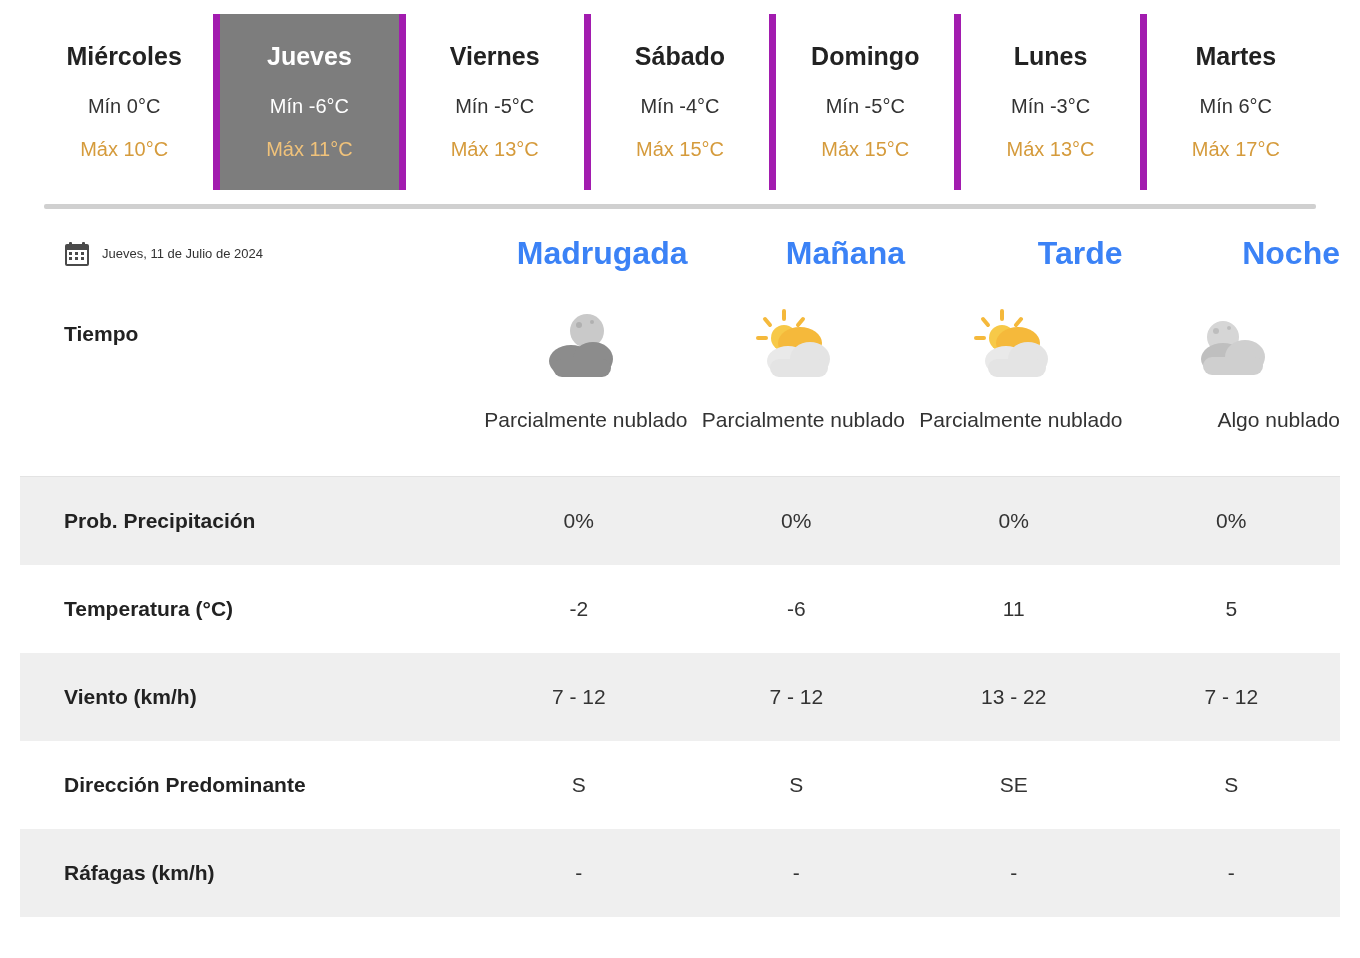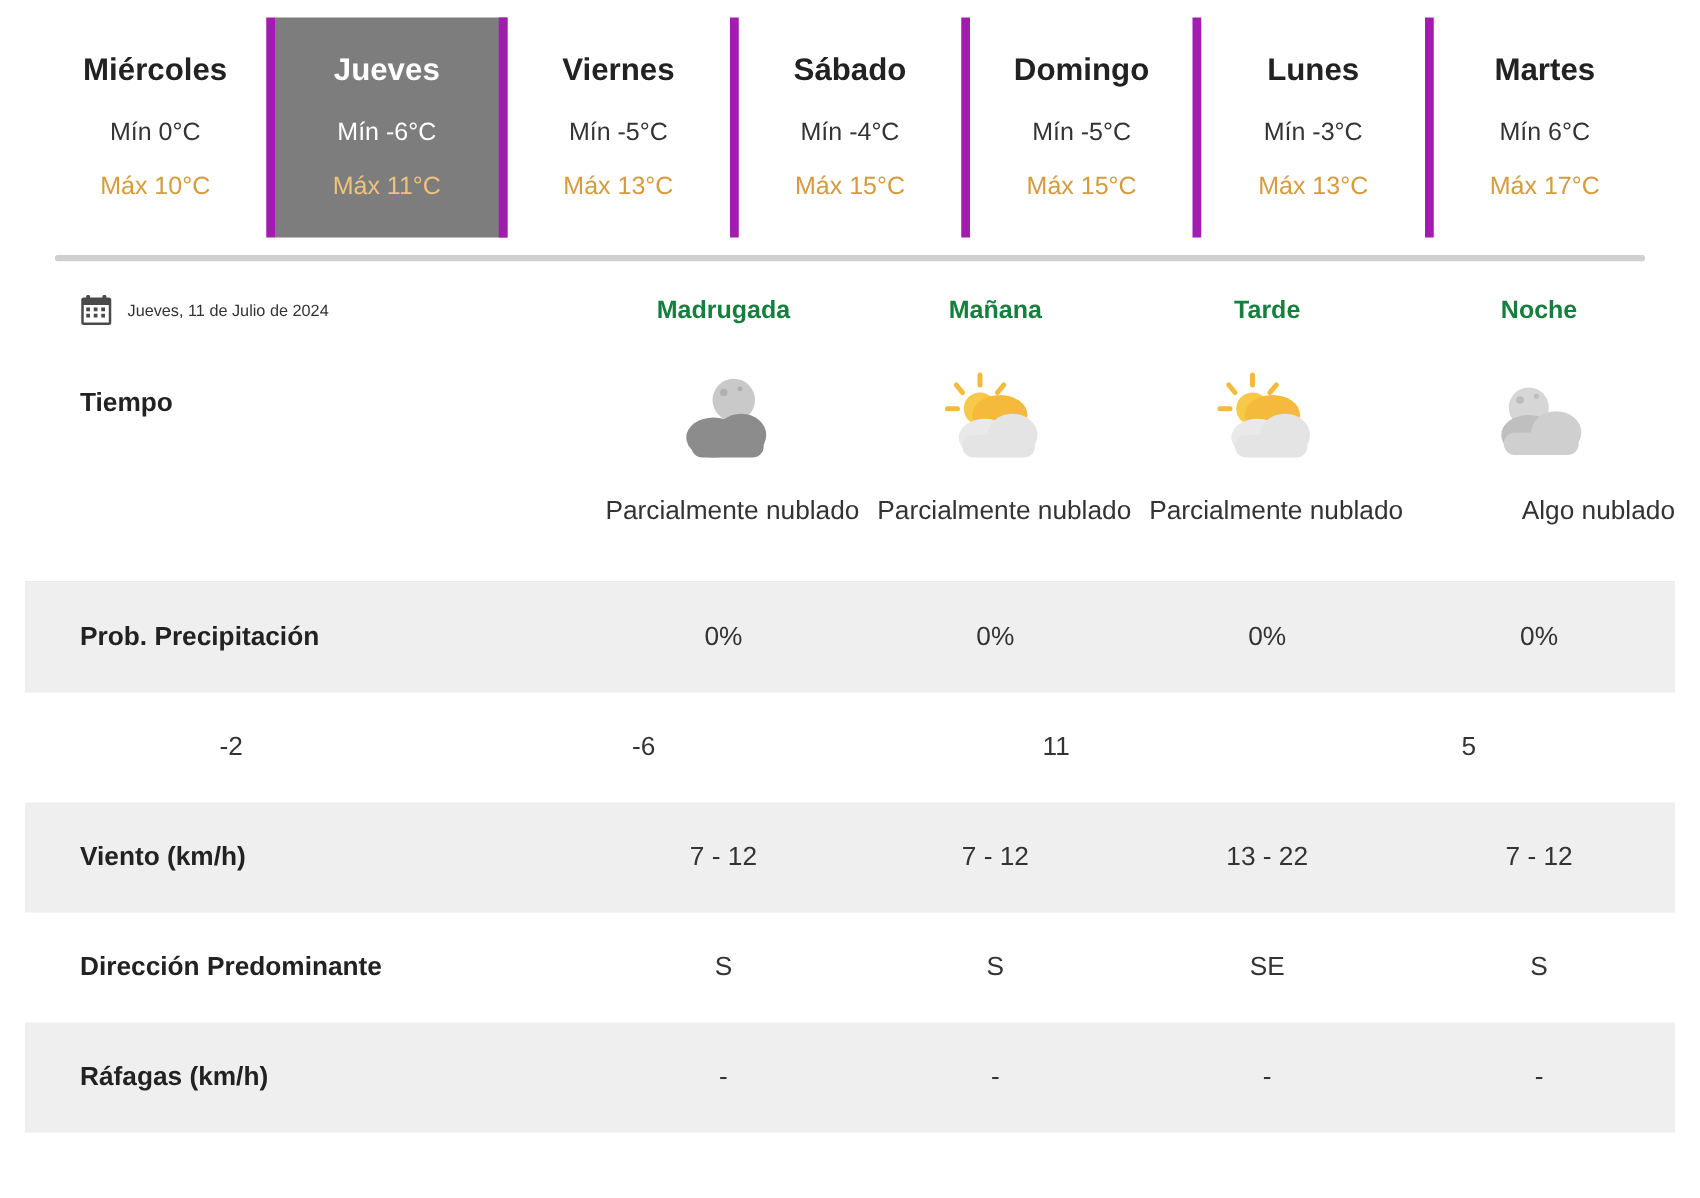--- a/index.html
+++ b/index.html
@@ -83,24 +83,24 @@
   .cal-icon {
     width: 26px; height: 26px;
     flex: 0 0 auto;
   }
   .date-text {
     font-size: 13px;
     color: #333333;
   }
   .period-cell {
     flex: 1 1 0;
-    text-align: center;
-    font-size: 20px;
+    text-align: right;
+    font-size: 32px;
     font-weight: bold;
-    color: #15803d;
+    color: #3b82f6;
   }
 
   
   .wtable {
     width: 1320px;
     margin: 0 auto;
   }
   .wrow {
     display: flex;
     align-items: center;
@@ -306,20 +306,21 @@
 
     <div class="wrow shaded">
       <div class="rowlabel">Prob. Precipitación</div>
       <div class="cell">0%</div>
       <div class="cell">0%</div>
       <div class="cell">0%</div>
       <div class="cell">0%</div>
     </div>
 
     <div class="wrow">
+      <div class="rowlabel">Temperatura (°C)</div>
       <div class="cell">-2</div>
       <div class="cell">-6</div>
       <div class="cell">11</div>
       <div class="cell">5</div>
     </div>
 
     <div class="wrow shaded">
       <div class="rowlabel">Viento (km/h)</div>
       <div class="cell">7 - 12</div>
       <div class="cell">7 - 12</div>

